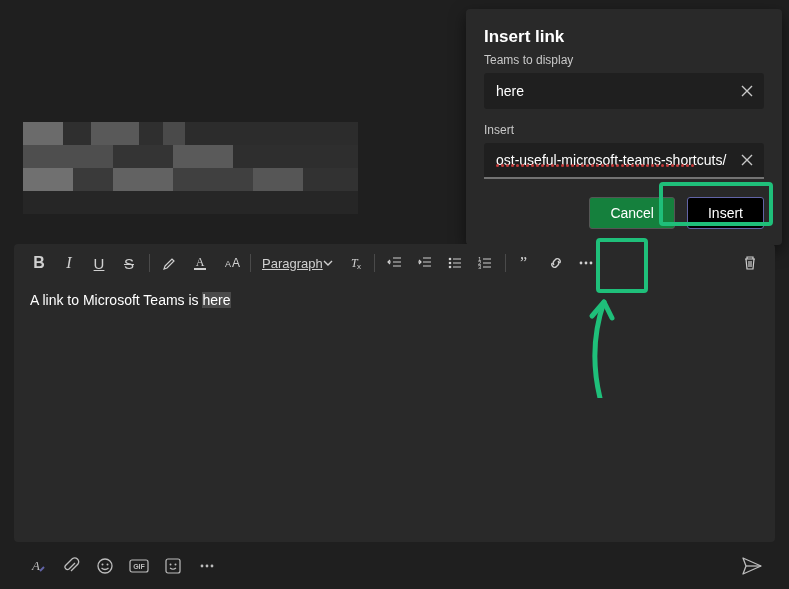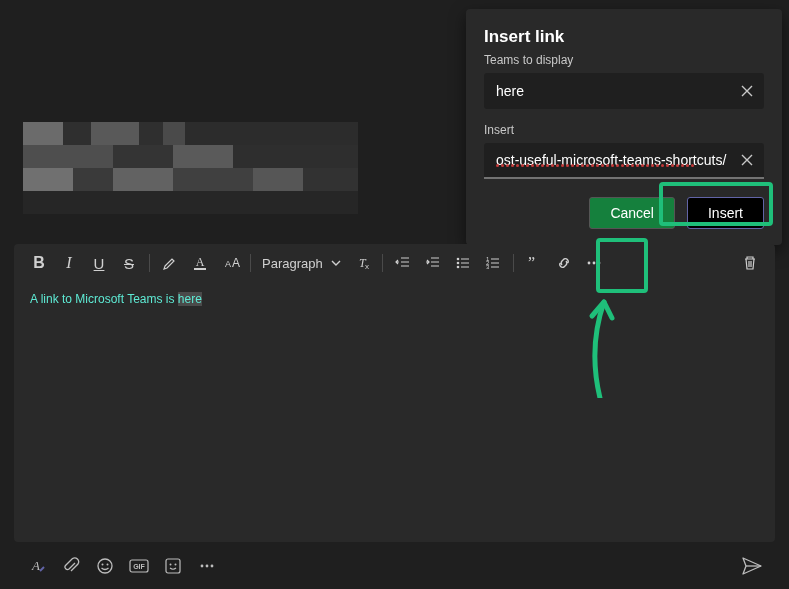--- a/index.html
+++ b/index.html
@@ -24,25 +24,25 @@
   .dialog-actions { display:flex; justify-content:flex-end; gap:12px; }
   .btn { height:32px; padding:0 20px; border-radius:3px; font-size:14px; cursor:pointer; display:inline-flex; align-items:center; justify-content:center; border:1px solid #555; background:#15803d; color:#fff; }
   .btn-primary { background:#000000; border-color:#6264a7; color:#fff; font-weight:500;}
   .insert-highlight { position:absolute; left:659px; top:182px; width:114px; height:44px; border:4px solid #1fbf7a; border-radius:4px; pointer-events:none; }
 
   
   .compose { position:absolute; left:14px; top:244px; width:761px; height:298px; background:#292929; border-radius:4px; }
   .toolbar { height:38px; display:flex; align-items:center; padding:0 10px; gap:0; }
   .tb-item { width:30px; height:30px; display:flex; align-items:center; justify-content:center; color:#d0d0d0; cursor:pointer; border-radius:3px; }
   .tb-sep { width:1px; height:18px; background:#4a4a4a; margin:0 5px; }
-  .paragraph { display:flex; align-items:center; gap:8px; color:#d0d0d0; font-size:13px; padding:0 6px; cursor:pointer;}
+  .paragraph { display:flex; align-items:center; gap:0; color:#d0d0d0; font-size:13px; padding:0 6px; cursor:pointer;text-decoration:underline;}
   .spacer-tb { flex:1; }
   .link-highlight { position:absolute; left:596px; top:238px; width:52px; height:55px; border:4px solid #1fbf7a; border-radius:4px; pointer-events:none; z-index:5;}
   
-  .compose-body { padding:10px 16px; color:#5eead4; font-size:12px; }
+  .compose-body { padding:10px 16px; color:#ffffff; font-size:14px; }
   .compose-body .sel { background:#4a4a4a; }
 
   
   .arrow { position:absolute; left:578px; top:298px; width:44px; height:100px; pointer-events:none; z-index:4;}
 
   
   .bottombar { position:absolute; left:14px; top:552px; width:761px; height:28px; display:flex; align-items:center; gap:12px; padding:0 12px; }
   .bb-item { width:22px; height:22px; display:flex; align-items:center; justify-content:center; color:#bdbdbd; cursor:pointer;}
   .bb-spacer { flex:1; }
   

